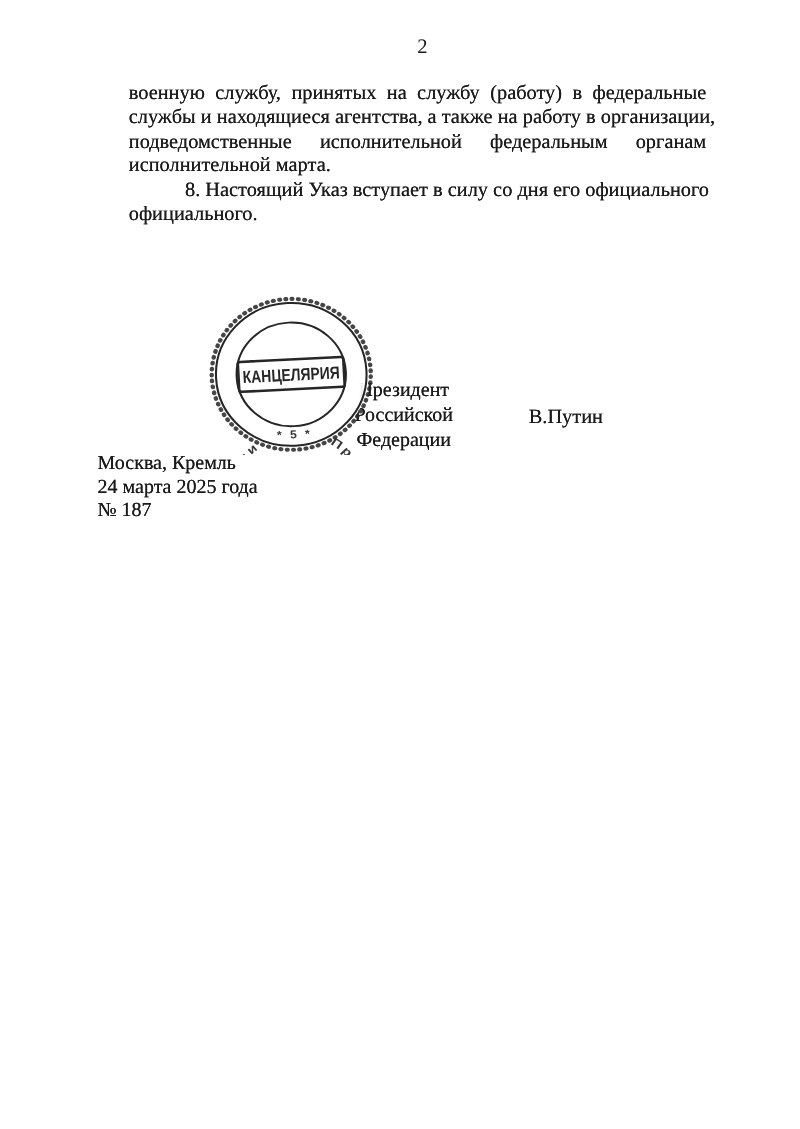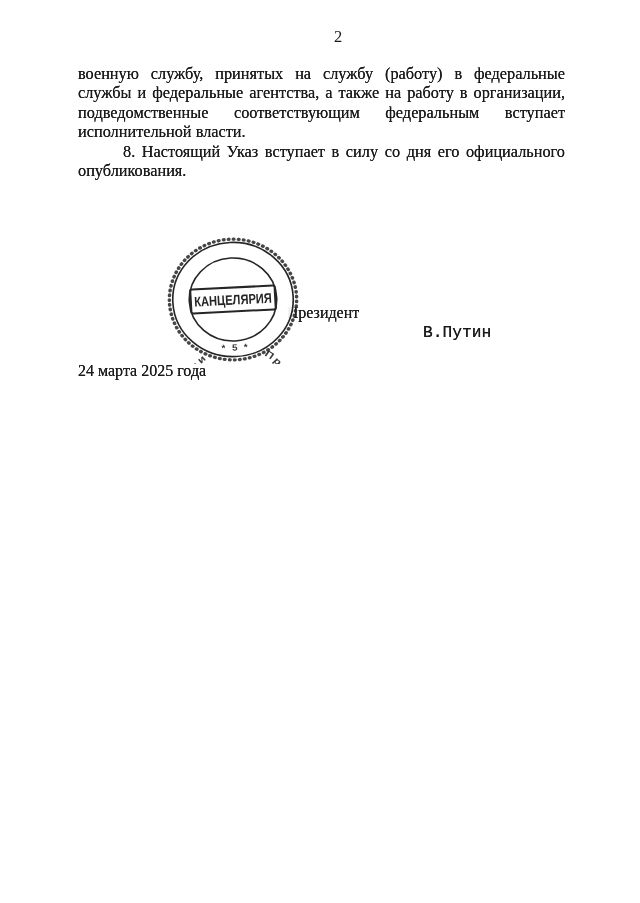--- a/index.html
+++ b/index.html
@@ -31,20 +31,21 @@
     top: 64px;
     width: 487px;
     font-size: 16.3px;
     line-height: 19.4px;
     text-shadow: 0 0 0.3px currentColor;
   }
   .line {
     white-space: nowrap;
     text-align: justify;
     text-align-last: justify;
+    margin-left: 25px;
   }
   .line.last {
     text-align-last: left;
   }
   .line.indent {
     text-indent: 45px;
   }
   .signature-title {
     position: absolute;
     left: 247px;
@@ -54,21 +55,20 @@
     font-size: 16px;
     line-height: 20px;
     text-shadow: 0 0 0.3px currentColor;
   }
   .signatory-name {
     position: absolute;
     left: 423px;
     top: 323px;
     font-size: 16.3px;
     text-shadow: 0 0 0.3px currentColor;
-    font-family: Liberation Mono, monospace;
   }
   .footer-block {
     position: absolute;
     left: 78px;
     top: 362px;
     font-size: 16px;
     line-height: 18.8px;
     text-shadow: 0 0 0.3px currentColor;
   }
   .stamp {
@@ -86,35 +86,38 @@
 </style>
 </head>
 <body>
 
 <div class="page">
 
   <div class="page-number">2</div>
 
   <div class="body-text">
     <div class="line">военную службу, принятых на службу (работу) в федеральные</div>
-    <div class="line">службы и федеральные агентства, а также на работу в организации,</div>
-    <div class="line">подведомственные соответствующим федеральным вступает</div>
-    <div class="line last">исполнительной власти.</div>
+    <div class="line">службы и находящиеся агентства, а также на работу в организации,</div>
+    <div class="line">подведомственные исполнительной федеральным органам</div>
+    <div class="line last">исполнительной марта.</div>
     <div class="line indent">8. Настоящий Указ вступает в силу со дня его официального</div>
-    <div class="line last">опубликования.</div>
+    <div class="line last">официального.</div>
   </div>
 
   <div class="signature-title">
     <div>Президент</div>
+    <div>Российской Федерации</div>
   </div>
 
   <div class="signatory-name">В.Путин</div>
 
   <div class="footer-block">
+    <div>Москва, Кремль</div>
     <div>24 марта 2025 года</div>
+    <div>№ 187</div>
   </div>
 
   <div class="stamp">
     <svg viewBox="0 0 140 140" preserveAspectRatio="none">
       <g transform="rotate(-3 70 70)" stroke="#262626" fill="none">
         <circle cx="70" cy="70" r="64" fill="rgba(255,255,255,0.93)" stroke="none"></circle>
         <circle cx="70" cy="70" r="65.5" stroke-width="3.6" stroke-dasharray="0.6 4.6" stroke-linecap="round" opacity="0.85"></circle>
         <circle cx="70" cy="70" r="62" stroke-width="1.7"></circle>
         <circle cx="70" cy="70" r="45" stroke-width="1.7"></circle>
         <path id="ringPath" d="M 70 124 A 54 54 0 1 1 69.9 124" fill="none" stroke="none"></path>

